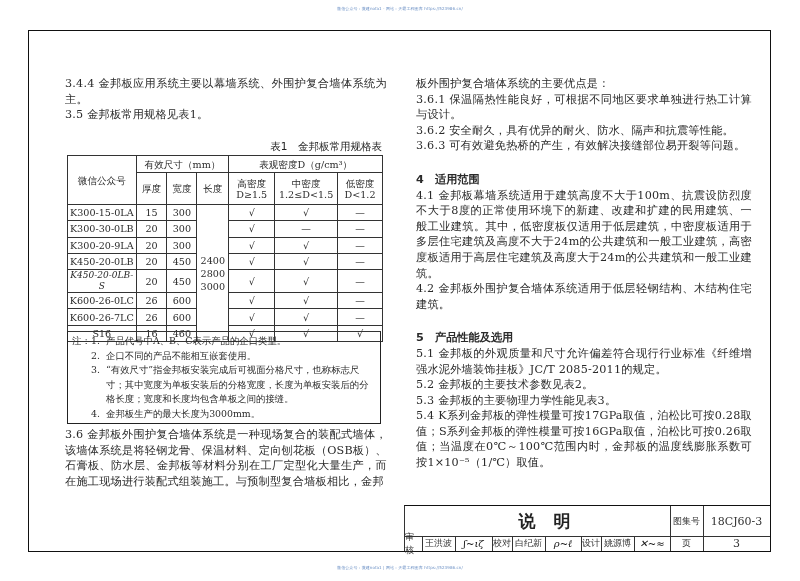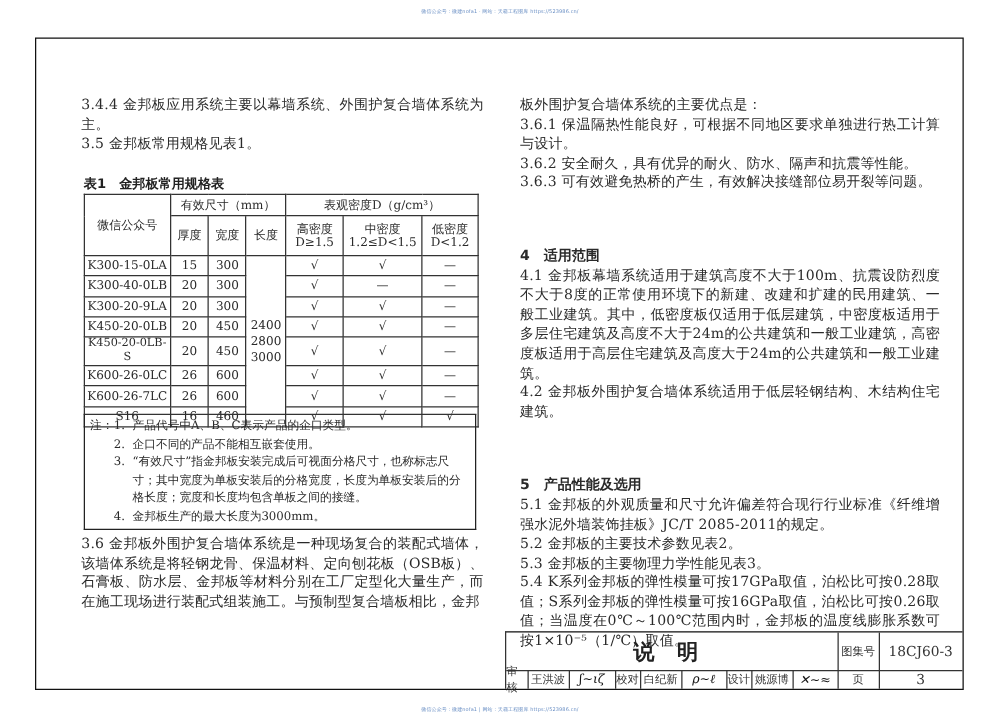--- a/index.html
+++ b/index.html
@@ -16,25 +16,25 @@
   .frame {
     position: absolute; left: 28px; top: 30px; width: 741px; height: 520px;
     border: 1.5px solid #111; box-sizing: content-box;
   }
   .col {
     position: absolute; font-size: 11.2px; line-height: 15.6px; color: #2a2a2a;
   }
   .col-left { left: 65px; top: 76px; width: 322px; }
   .col-right { left: 416px; top: 76px; width: 336px; }
   .p { margin: 0; text-align: justify; letter-spacing: 0.2px; }
-  .h { margin: 29px 0 0 0; font-family: "DejaVu Sans", "Liberation Sans", sans-serif; font-weight: bold; font-size: 11.2px; }
+  .h { margin: 4px 0 0 0; font-family: "DejaVu Sans", "Liberation Sans", sans-serif; font-weight: bold; font-size: 11.2px; }
   .gap { height: 14px; }
   .table-title {
-    position: absolute; left: 67px; top: 140px; width: 315px; text-align: left;
-    font-family: "DejaVu Sans", sans-serif; font-weight: bold; font-size: 10.5px; color: #222;
+    position: absolute; left: 67px; top: 140px; width: 315px; text-align: right;
+    font-family: "DejaVu Sans", sans-serif; font-weight: normal; font-size: 10.5px; color: #222;
   }
   .spec-table {
     position: absolute; left: 67px; top: 155px; width: 316px;
     border-collapse: collapse; font-size: 9.6px; color: #2a2a2a;
   }
   .spec-table td, .spec-table th {
     border: 1px solid #333; padding: 0; text-align: center; font-weight: normal; line-height: 11px;
   }
   .spec-table tr.r td { height: 15.3px; }
   .notes {
@@ -46,21 +46,21 @@
   .note-num { width: 28px; flex: none; text-align: right; padding-right: 6px; }
   .note-prefix { position: absolute; left: 4px; }
   .note-text { flex: 1; }
   .after-table { position: absolute; left: 65px; top: 427px; width: 322px; font-size: 11.2px; line-height: 15.6px; color: #2a2a2a; }
   
   .tb {
     position: absolute; left: 404px; top: 505px; width: 365px; height: 45px;
     border-top: 1.5px solid #111; border-left: 1px solid #333;
   }
   .tb-title {
-    position: absolute; left: 4px; top: 0; width: 265px; height: 30px;
+    position: absolute; left: 16px; top: 0; width: 265px; height: 30px;
     font-family: "DejaVu Sans", sans-serif; font-size: 17px; font-weight: bold;
     display: flex; align-items: center; justify-content: center; letter-spacing: 18px;
   }
   .tb-line-h { position: absolute; left: 0; top: 30px; width: 365px; border-top: 1px solid #333; }
   .tb-vline { position: absolute; top: 0; height: 45px; border-left: 1px solid #333; }
   .tb-cell {
     position: absolute; font-size: 9px; color: #333; display: flex; align-items: center; justify-content: center;
   }
   .tb-sign { font-family: "DejaVu Serif", serif; font-style: italic; font-size: 10px; color: #111; }
   .tb-num { font-size: 11px; }
@@ -117,21 +117,21 @@
     <td>15</td>
     <td>300</td>
     <td rowspan="8" style="white-space:pre-line;line-height:13px;">2400
 2800
 3000</td>
     <td>√</td>
     <td>√</td>
     <td>—</td>
   </tr>
   <tr class="r">
-    <td>K300-40-0LB</td>
+    <td>K300-30-0LB</td>
     <td>20</td>
     <td>300</td>
     <td>√</td>
     <td>—</td>
     <td>—</td>
   </tr>
   <tr class="r">
     <td>K300-20-9LA</td>
     <td>20</td>
     <td>300</td>
@@ -141,21 +141,21 @@
   </tr>
   <tr class="r">
     <td>K450-20-0LB</td>
     <td>20</td>
     <td>450</td>
     <td>√</td>
     <td>√</td>
     <td>—</td>
   </tr>
   <tr class="r">
-    <td style="font-size:9px;">K450-20-0LB-S</td>
+    <td style="font-size:9px;font-style:italic;">K450-20-0LB-S</td>
     <td>20</td>
     <td>450</td>
     <td>√</td>
     <td>√</td>
     <td>—</td>
   </tr>
   <tr class="r">
     <td>K600-26-0LC</td>
     <td>26</td>
     <td>600</td>

